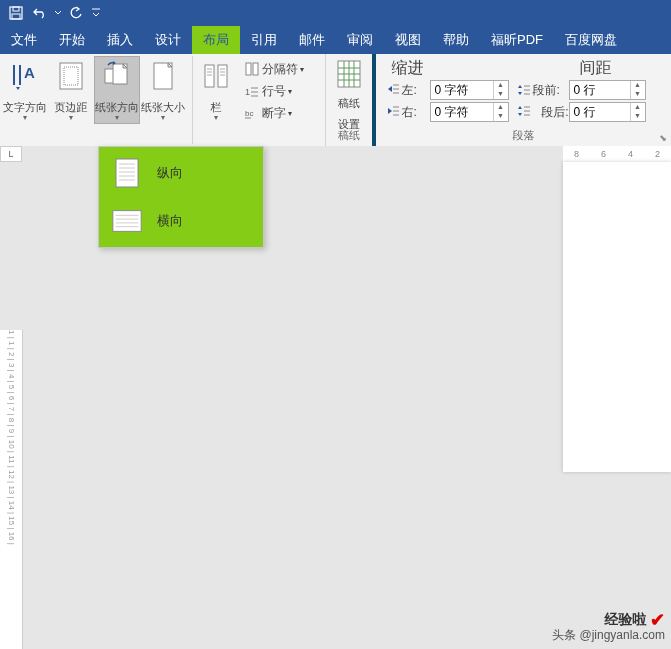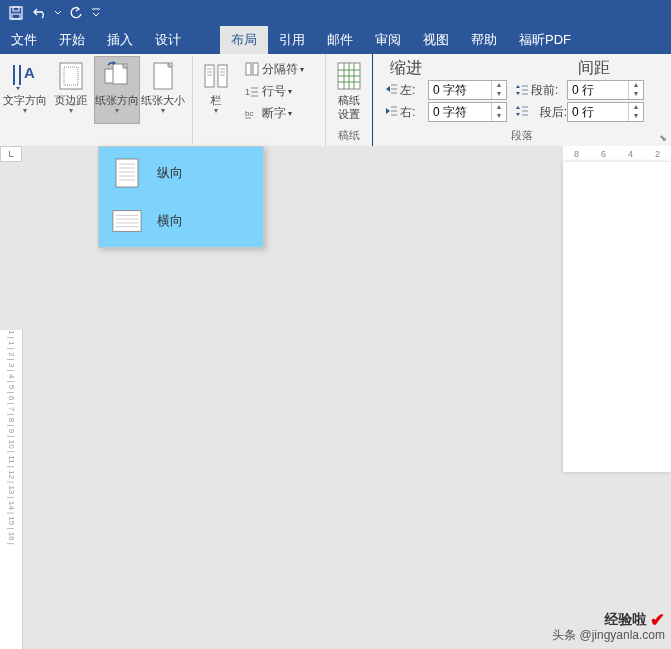--- a/index.html
+++ b/index.html
@@ -42,33 +42,32 @@
     display: flex;
     align-items: center;
     font-size: 13px;
     cursor: pointer;
     text-align: right;
   }
   .menu-item.file {
     background: #2b579a;
   }
   .menu-item.active {
-    background: #e5e5e5;
+    background: #84cc16;
     color: #2b579a;
-    margin-left: 28px;
   }
   .ribbon {
     background: #f3f3f3;
     border-bottom: 1px solid #d4d4d4;
     height: 92px;
     display: flex;
     align-items: stretch;
   }
   .ribbon-group {
-    border-right: 1px solid #0c4a6e;
+    border-right: 4px solid #0c4a6e;
     display: flex;
     flex-direction: column;
     align-items: center;
     padding: 2px 2px 0 2px;
     position: relative;
   }
   .ribbon-items {
     display: flex;
     align-items: flex-start;
     flex: 1;
@@ -101,21 +100,21 @@
     height: 34px;
     width: 34px;
     display: flex;
     align-items: center;
     justify-content: center;
   }
   .big-btn .label {
     font-size: 11px;
     color: #444;
     line-height: 13px;
-    margin-top: 1px;
+    margin-top: 8px;
   }
   .big-btn .drop-arrow {
     font-size: 8px;
     color: #666;
     line-height: 8px;
   }
   .small-row {
     display: flex;
     align-items: center;
     padding: 1px 3px;
@@ -142,21 +141,21 @@
   .spinbox input {
     border:none; outline:none; font-size:12px; padding:0 2px 0 4px; height:18px;
     font-family: inherit;
   }
   .spin-btns { display:flex; flex-direction:column; border-left:1px solid #ccc;}
   .spin-btns div { width:14px; height:9px; font-size:7px; line-height:7px; text-align:center; color:#666; cursor:pointer;}
   .dropdown-menu {
     position: absolute;
     top: 146px;
     left: 98px;
-    background: #7dd3fc;
+    background: #84cc16;
     border: 1px solid #c6c6c6;
     box-shadow: 2px 2px 6px rgba(0,0,0,0.2);
     width: 160px;
     z-index: 10;
     padding: 2px;
   }
   .dropdown-item {
     display:flex; align-items:center; padding: 8px 10px; cursor:pointer;
     font-size: 13px; color: #333;
   }
@@ -238,20 +237,21 @@
   <div class="menu-item">开始</div>
   <div class="menu-item">插入</div>
   <div class="menu-item">设计</div>
   <div class="menu-item active">布局</div>
   <div class="menu-item">引用</div>
   <div class="menu-item">邮件</div>
   <div class="menu-item">审阅</div>
   <div class="menu-item">视图</div>
   <div class="menu-item">帮助</div>
   <div class="menu-item">福昕PDF</div>
+  <div class="menu-item">百度网盘</div>
 </div>
 
 <div class="ribbon">
 
   <div class="ribbon-group" style="border-right:none;">
     <div class="ribbon-items">
       <div class="big-btn">
         <div class="icon-box">
           <svg width="30" height="30" viewBox="0 0 30 30">
               <line x1="4" y1="4" x2="4" y2="24" stroke="#2b579a" stroke-width="2"></line>

